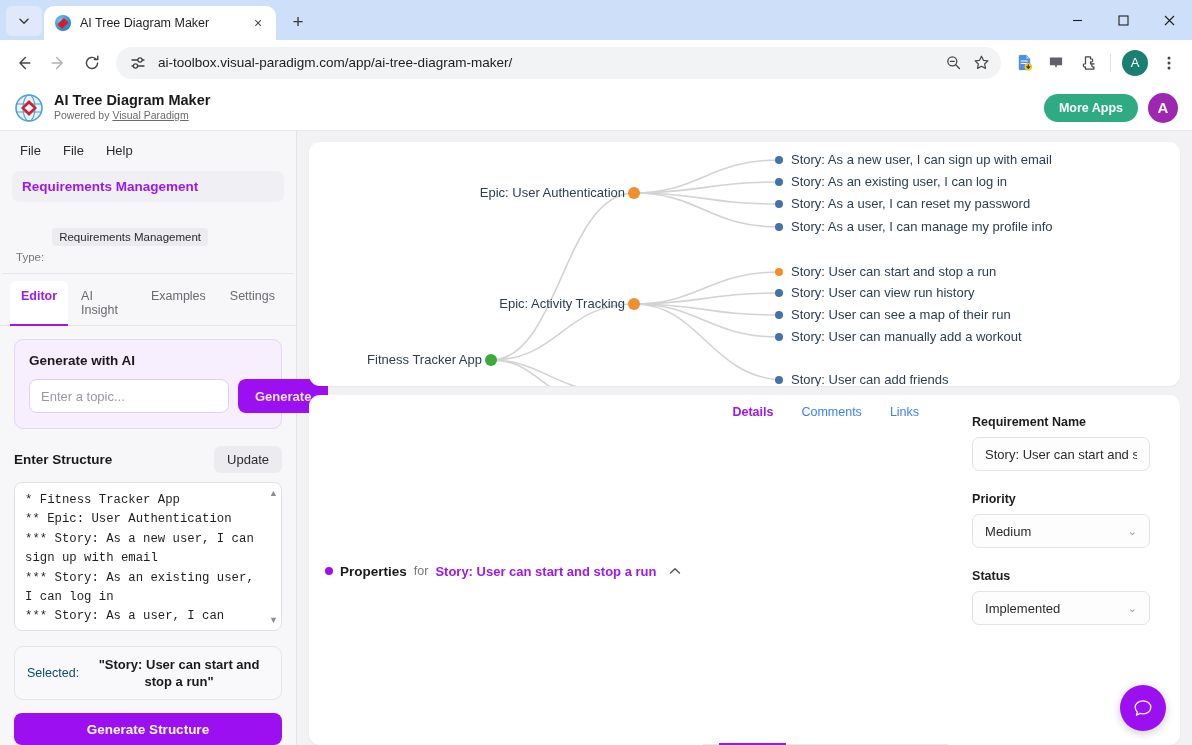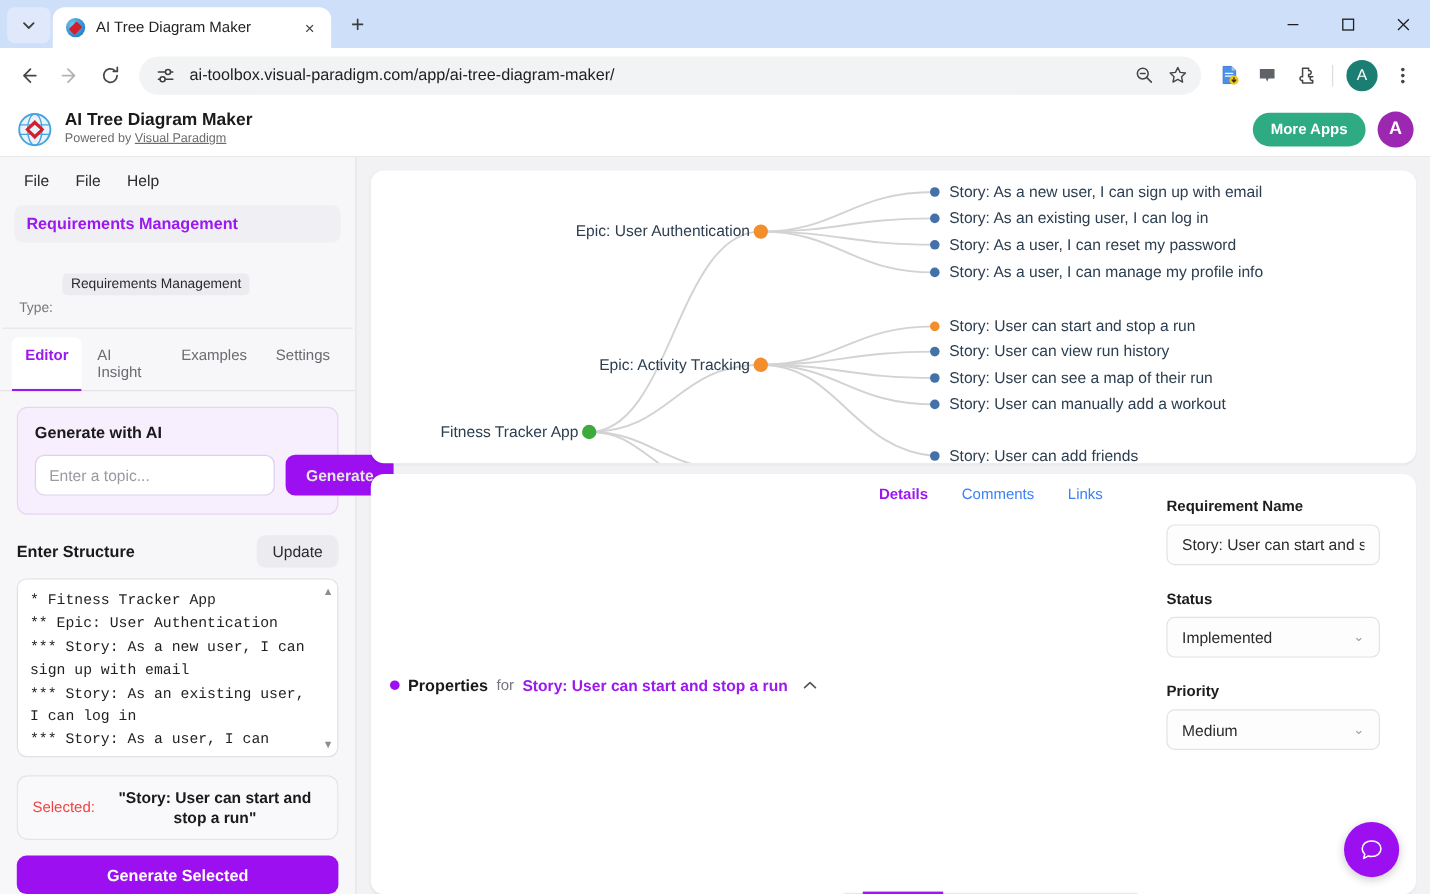--- a/index.html
+++ b/index.html
@@ -202,21 +202,21 @@
     color: #8c8c93; font-size: 9px; display: flex; align-items: center;
     justify-content: center; cursor: pointer; pointer-events: none;
   }
   .sb-arrow.up { top: 4px; }
   .sb-arrow.down { bottom: 4px; }
   .selected-box {
     margin: 15px 14px 0; border: 1px solid #e4e4e9; border-radius: 9px;
     background: #f9f9fb; padding: 10px 12px; display: flex;
     align-items: center; gap: 10px; min-height: 54px;
   }
-  .selected-label { font-size: 12.5px; color: #ef4444; flex: none; }
+  .selected-label { font-size: 12.5px; color: #0c4a6e; flex: none; }
   .selected-value {
     font-size: 13px; font-weight: bold; color: #1a1a1a;
     text-align: center; flex: 1; line-height: 1.35;
   }
   .gen-children-btn {
     margin: 13px 14px 0; height: 34px; background: #9b0ff0; color: #fff;
     border: none; border-radius: 8px; font-size: 13.5px; font-weight: bold;
     cursor: pointer; font-family: "Liberation Sans", sans-serif;
   }
 
@@ -457,21 +457,21 @@
 *** Story: User can manually add a workout</textarea>
       <div class="sb-arrow up">▲</div>
       <div class="sb-arrow down">▼</div>
     </div>
 
     <div class="selected-box">
       <span class="selected-label">Selected:</span>
       <span class="selected-value">"Story: User can start and stop a run"</span>
     </div>
 
-    <button class="gen-children-btn">Generate Selected</button>
+    <button class="gen-children-btn">Generate Structure</button>
   </div>
 
   <div class="main">
 
     <div class="canvas-card">
       <svg width="880" height="244" viewBox="0 0 880 244">
         <g fill="none" stroke="#d3d3d3" stroke-width="1.6">
           <path d="M182 218 C 250 218, 255 51, 325 51"></path>
           <path d="M182 218 C 250 218, 255 162, 325 162"></path>
           <path d="M182 218 C 230 218, 240 244, 300 252"></path>
@@ -560,33 +560,33 @@
         <div class="prop-tab">Comments</div>
         <div class="prop-tab">Links</div>
       </div>
 
       <div class="props-body">
         <div class="field">
           <div class="field-label">Requirement Name</div>
           <input class="field-input" type="text" value="Story: User can start and stop a run" style="">
         </div>
         <div class="field">
+          <div class="field-label">Priority</div>
+          <div class="select-wrap">
+            <input class="field-input" type="text" readonly="" value="Medium" style="">
+            <span class="chev">⌄</span>
+          </div>
+        </div>
+        <div class="field">
           <div class="field-label">Status</div>
           <div class="select-wrap">
             <input class="field-input" type="text" readonly="" value="Implemented" style="">
             <span class="chev">⌄</span>
           </div>
         </div>
-        <div class="field">
-          <div class="field-label">Priority</div>
-          <div class="select-wrap">
-            <input class="field-input" type="text" readonly="" value="Medium" style="">
-            <span class="chev">⌄</span>
-          </div>
-        </div>
       </div>
 
       <div class="chat-fab">
         <svg width="22" height="22" viewBox="0 0 22 22">
           <path d="M11 3.8 C15.6 3.8 18.8 6.6 18.8 10.3 C18.8 14 15.6 16.8 11 16.8 C9.9 16.8 8.9 16.65 8 16.4 L4.4 18.3 L5.3 14.9 C3.9 13.7 3.2 12.1 3.2 10.3 C3.2 6.6 6.4 3.8 11 3.8 Z" fill="none" stroke="#ffffff" stroke-width="1.3" stroke-linejoin="round"></path>
         </svg>
       </div>
     </div>
 
   </div>

